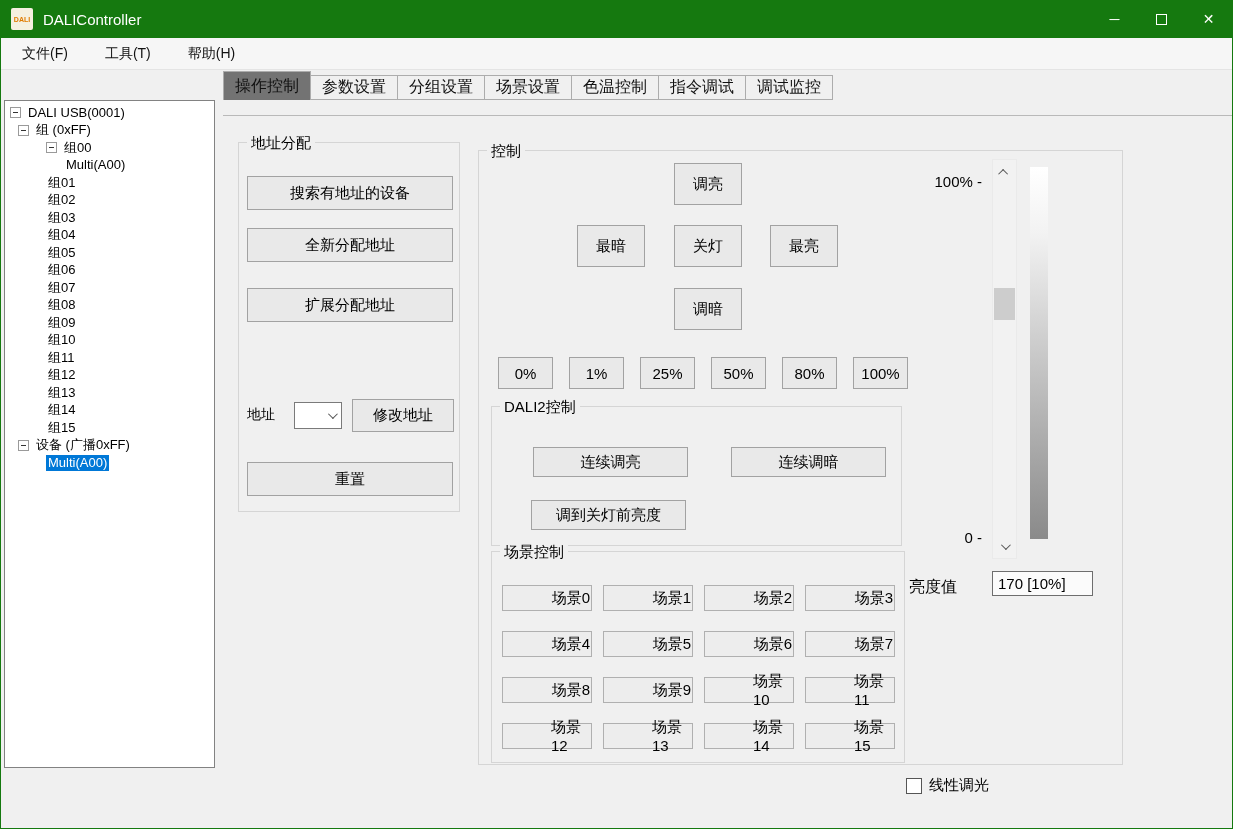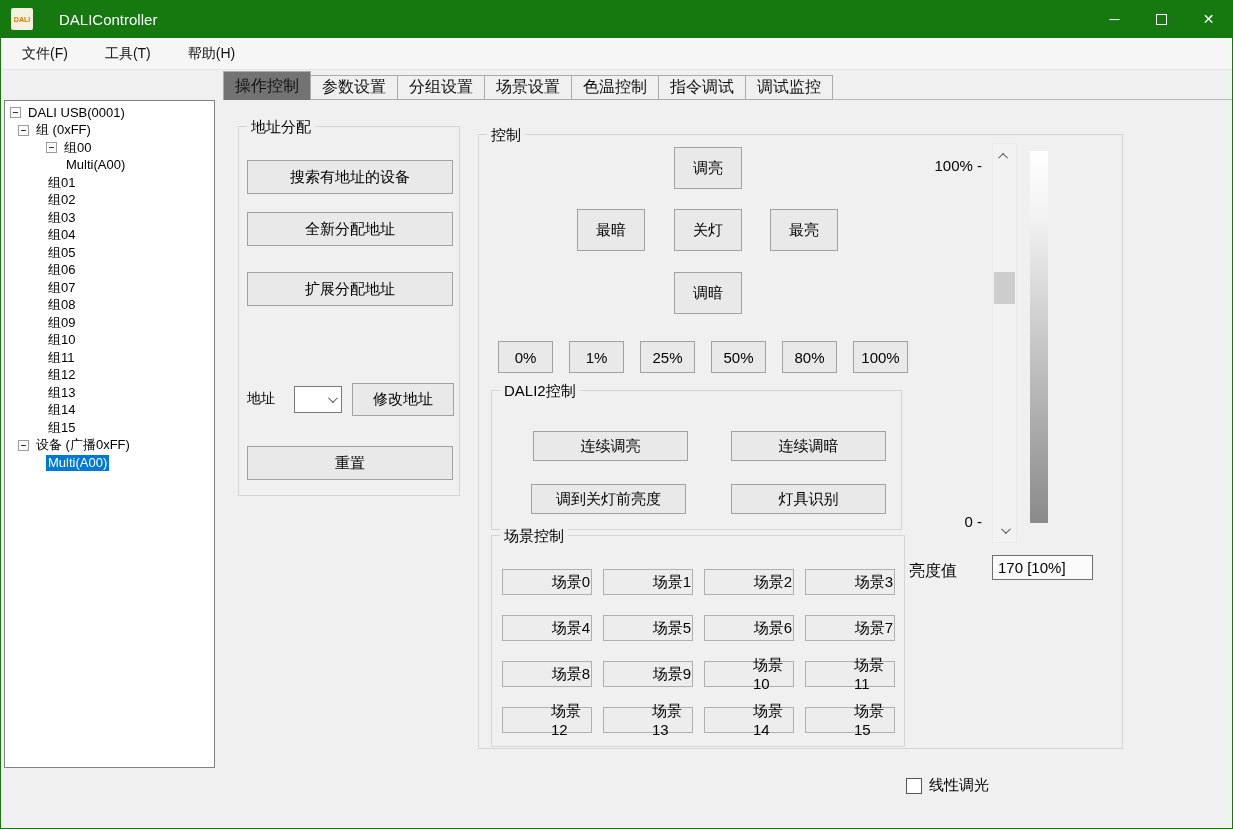--- a/index.html
+++ b/index.html
@@ -6,21 +6,21 @@
   body { background:#444; }
   #window { position:relative; width:1233px; height:829px; background:#f0f0f0; overflow:hidden;
             border-left:1px solid #15790f; border-right:1px solid #15790f; border-bottom:1px solid #15790f; }
 
   
   .titlebar { position:absolute; left:0; top:0; width:100%; height:38px; background:#15790f;
               display:flex; align-items:center; color:#fff; }
   .app-icon { width:22px; height:22px; margin-left:10px; background:#f5f0e0; border-radius:2px;
               display:flex; align-items:center; justify-content:center;
               color:#e07b00; font-size:7px; font-weight:bold; letter-spacing:0; }
-  .app-title { margin-left:26px; font-size:15px; }
+  .app-title { margin-left:10px; font-size:15px; }
   .win-controls { margin-left:auto; display:flex; height:100%; }
   .win-btn { width:47px; height:100%; display:flex; align-items:center; justify-content:center;
              font-size:14px; color:#fff; cursor:default; }
   .win-btn.max span { display:block; width:11px; height:11px; border:1px solid #fff; }
 
   
   .menubar { position:absolute; left:0; top:38px; width:100%; height:32px; background:#f6f6f6;
              border-bottom:1px solid #e4e4e4; display:flex; align-items:center; }
   .menu-item { padding:0 16px; margin-left:5px; font-size:14px; color:#111; }
 
@@ -36,21 +36,21 @@
   .expander::after { content:""; position:absolute; left:2px; top:4px; width:5px; height:1px; background:#333; }
   .tree-label { padding:0 2px; line-height:16px; }
   .tree-row.selected .tree-label { background:#0078d7; color:#fff; }
 
   
   .tabstrip { position:absolute; left:222px; top:71px; height:29px; display:flex; align-items:flex-end; z-index:2; }
   .tab { height:25px; background:#f0f0f0; border:1px solid #acacac; border-left:none;
          display:flex; align-items:center; padding:0 11px; font-size:16px; color:#111; }
   .tab:first-child { border-left:1px solid #acacac; }
   .tab.active { height:29px; background:#737373; border-left:1px solid #acacac; border-bottom:none; position:relative; z-index:3; }
-  .tabpage { position:absolute; left:222px; top:99px; width:1010px; height:671px; background:#f0f0f0;
+  .tabpage { position:absolute; left:222px; top:115px; width:1010px; height:671px; background:#f0f0f0;
              border-top:1px solid #b9b9b9; }
 
   
   .groupbox { position:absolute; border:1px solid #d5d5d5; }
   .groupbox > .gb-title { position:absolute; top:-10px; left:8px; background:#f0f0f0; padding:0 4px;
                           font-size:15px; color:#000; line-height:19px; }
 
   
   .btn { position:absolute; background:#e9e9e9; border:1px solid #a2a2a2; color:#000;
          display:flex; align-items:center; justify-content:center; font-size:15px; cursor:default; }
@@ -245,21 +245,20 @@
         <div class="btn pct-btn">50%</div>
         <div class="btn pct-btn">80%</div>
         <div class="btn pct-btn">100%</div>
       </div>
 
       <div class="groupbox" id="dali2-group">
         <span class="gb-title">DALI2控制</span>
         <div class="btn d2-btn" style="left:41px;  top:40px;">连续调亮</div>
         <div class="btn d2-btn" style="left:239px; top:40px;">连续调暗</div>
         <div class="btn d2-btn" style="left:39px;  top:93px;">调到关灯前亮度</div>
-        <div class="btn d2-btn" style="left:239px; top:93px;">灯具识别</div>
       </div>
 
       <div class="groupbox" id="scene-group">
         <span class="gb-title">场景控制</span>
         <div class="scene-grid">
           <div class="btn scene-btn">场景0</div>
           <div class="btn scene-btn">场景1</div>
           <div class="btn scene-btn">场景2</div>
           <div class="btn scene-btn">场景3</div>
           <div class="btn scene-btn">场景4</div>

